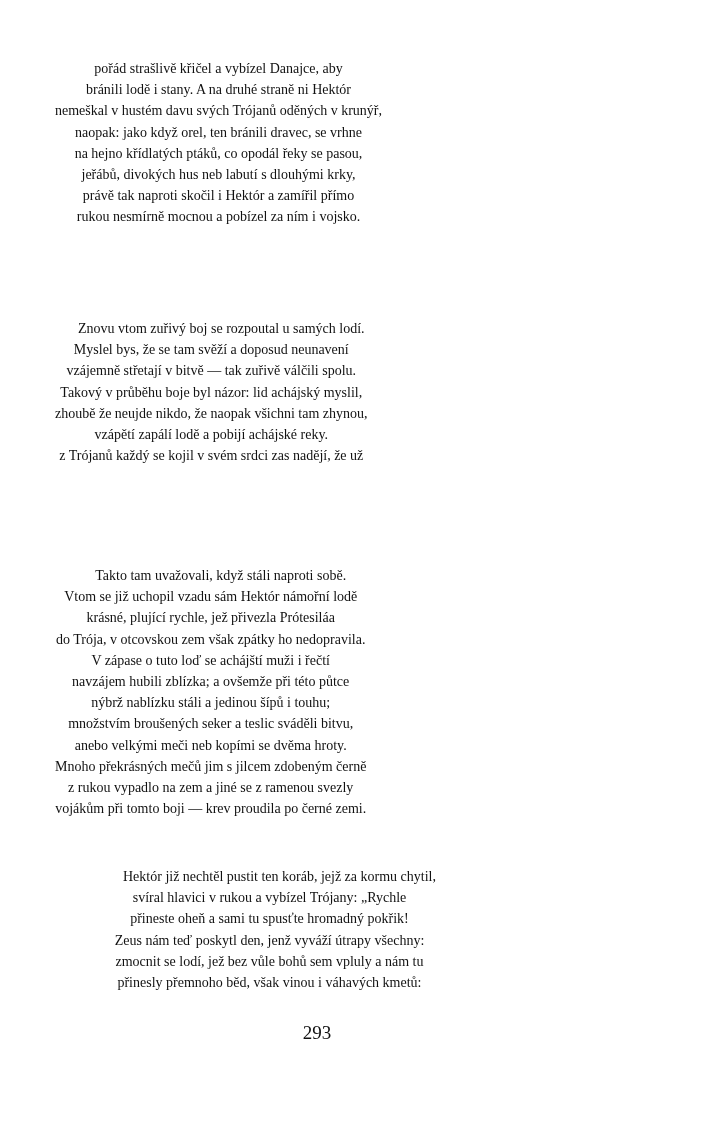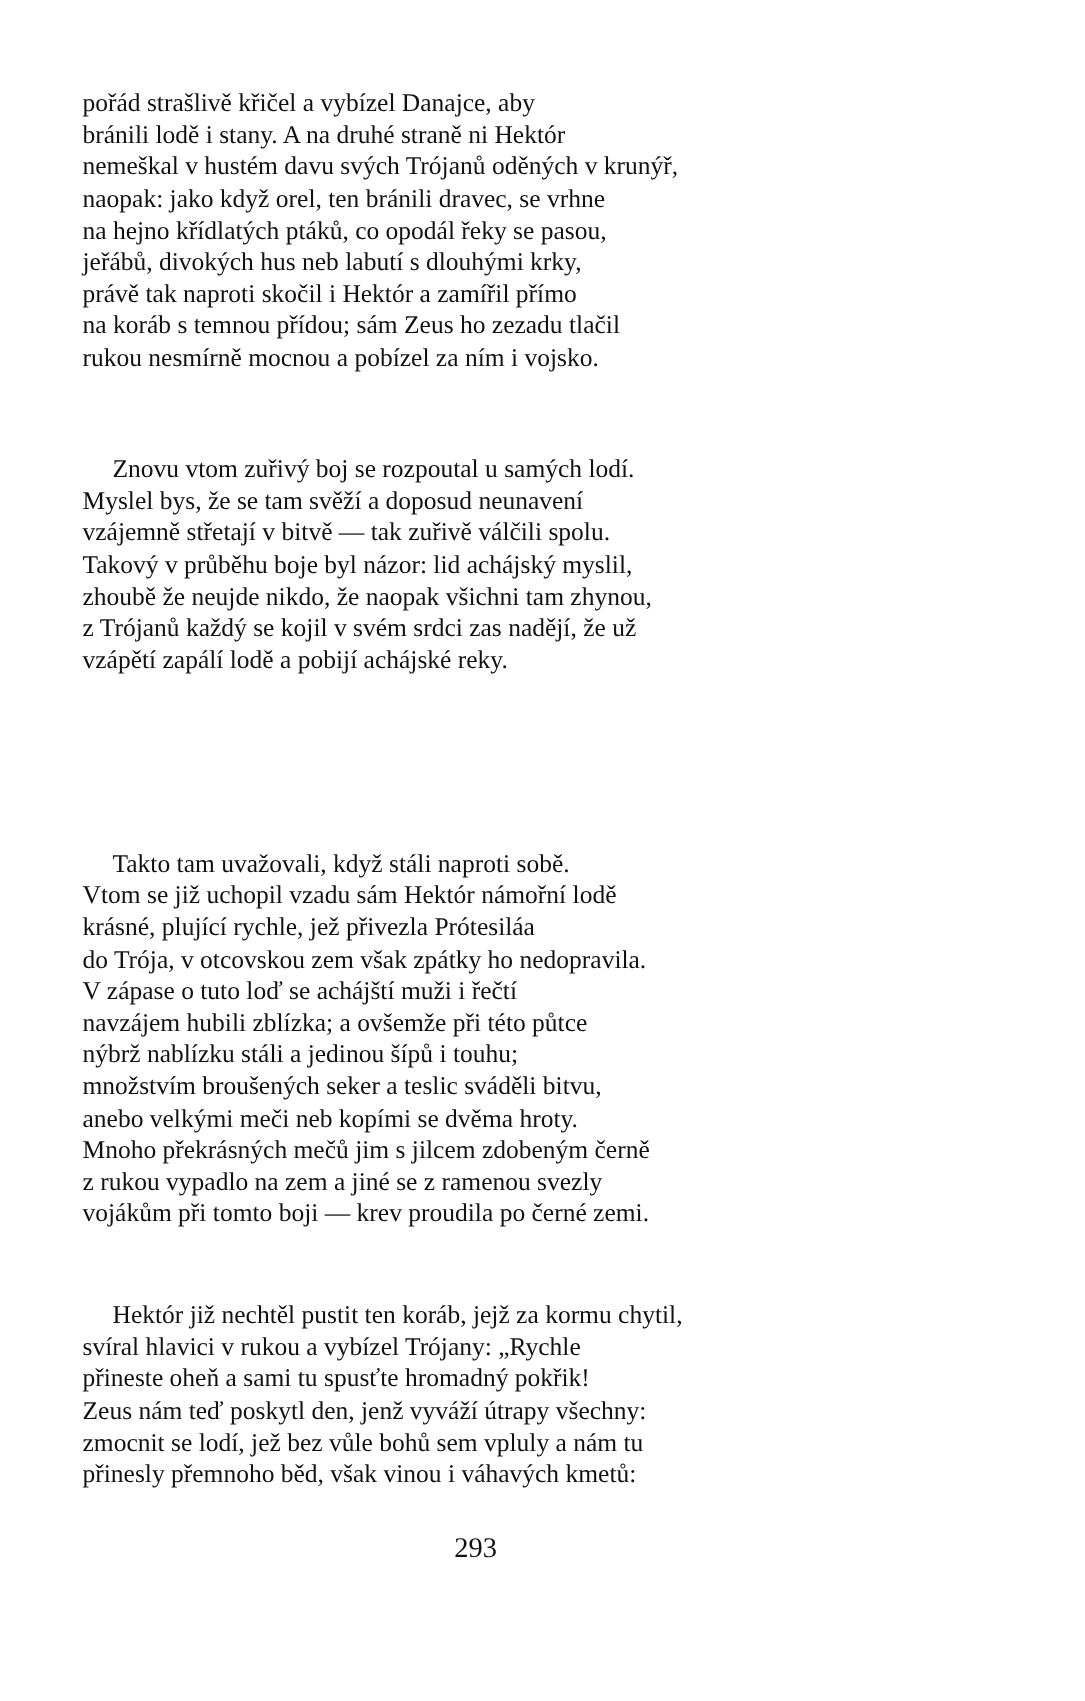--- a/index.html
+++ b/index.html
@@ -16,35 +16,36 @@
       color: #111111;
     }
     .page {
       position: absolute;
       left: 55px;
       top: 58px;
       width: 640px;
     }
     .para {
       margin: 0;
-      font-size: 17px;
+      font-size: 14px;
       line-height: 21.2px;
       white-space: nowrap;
+      text-align: center;
     }
     .line {
       display: block;
       height: 21.2px;
     }
     .line.indent {
       padding-left: 20px;
     }
     .p1 { position: absolute; top: 0px; }
-    .p2 { position: absolute; top: 244px; }
+    .p2 { position: absolute; top: 260px; }
     .p3 { position: absolute; top: 507px; }
-    .p4 { position: absolute; top: 808px; }
+    .p4 { position: absolute; top: 808px; margin-left: 48px; }
     .page-number {
       position: absolute;
       left: 0;
       width: 634px;
       top: 1022px;
       text-align: center;
       font-size: 19px;
       font-family: "Liberation Serif", "DejaVu Serif", serif;
       color: #111111;
     }
@@ -55,32 +56,31 @@
 <div class="page">
 
   <div class="para p1">
     <span class="line">pořád strašlivě křičel a vybízel Danajce, aby</span>
     <span class="line">bránili lodě i stany. A na druhé straně ni Hektór</span>
     <span class="line">nemeškal v hustém davu svých Trójanů oděných v krunýř,</span>
     <span class="line">naopak: jako když orel, ten bránili dravec, se vrhne</span>
     <span class="line">na hejno křídlatých ptáků, co opodál řeky se pasou,</span>
     <span class="line">jeřábů, divokých hus neb labutí s dlouhými krky,</span>
     <span class="line">právě tak naproti skočil i Hektór a zamířil přímo</span>
-    <span class="line">na koráb s temnou přídou; sám Zeus ho zezadu tlačil</span>
     <span class="line">rukou nesmírně mocnou a pobízel za ním i vojsko.</span>
   </div>
 
   <div class="para p2">
     <span class="line indent">Znovu vtom zuřivý boj se rozpoutal u samých lodí.</span>
     <span class="line">Myslel bys, že se tam svěží a doposud neunavení</span>
     <span class="line">vzájemně střetají v bitvě — tak zuřivě válčili spolu.</span>
     <span class="line">Takový v průběhu boje byl názor: lid achájský myslil,</span>
     <span class="line">zhoubě že neujde nikdo, že naopak všichni tam zhynou,</span>
+    <span class="line">vzápětí zapálí lodě a pobijí achájské reky.</span>
     <span class="line">z Trójanů každý se kojil v svém srdci zas nadějí, že už</span>
-    <span class="line">vzápětí zapálí lodě a pobijí achájské reky.</span>
   </div>
 
   <div class="para p3">
     <span class="line indent">Takto tam uvažovali, když stáli naproti sobě.</span>
     <span class="line">Vtom se již uchopil vzadu sám Hektór námořní lodě</span>
     <span class="line">krásné, plující rychle, jež přivezla Prótesiláa</span>
     <span class="line">do Trója, v otcovskou zem však zpátky ho nedopravila.</span>
     <span class="line">V zápase o tuto loď se achájští muži i řečtí</span>
     <span class="line">navzájem hubili zblízka; a ovšemže při této půtce</span>
     <span class="line">nýbrž nablízku stáli a jedinou šípů i touhu;</span>

